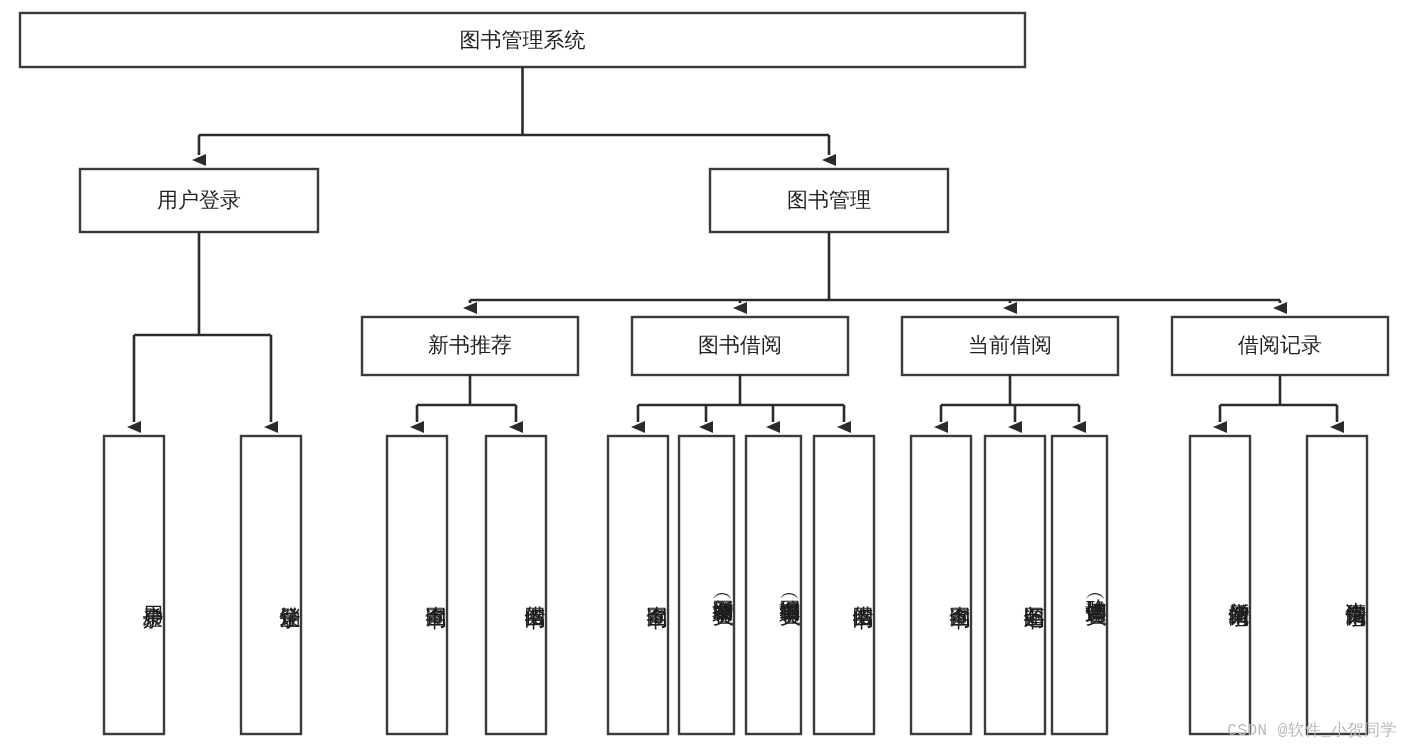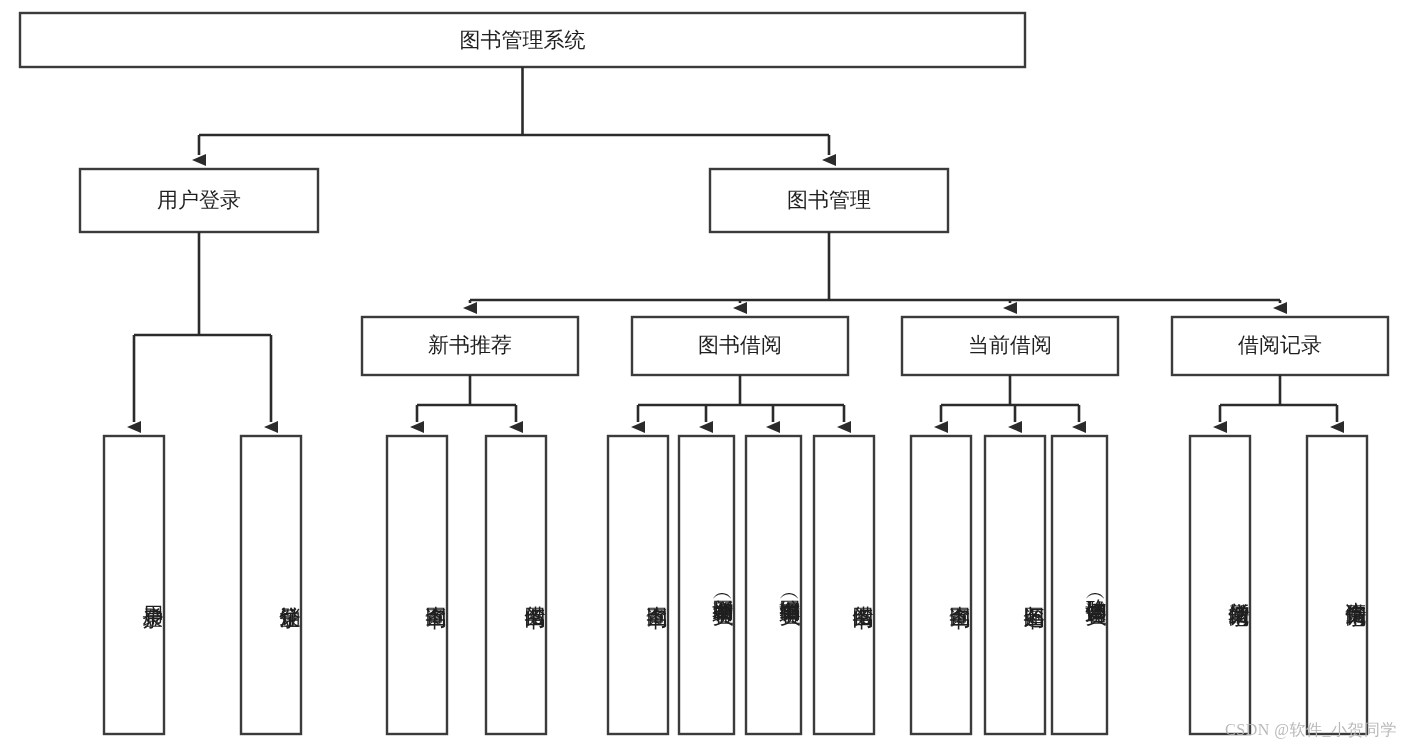--- a/index.html
+++ b/index.html
@@ -61,21 +61,21 @@
     white-space: nowrap;
     display: flex;
     align-items: flex-start;
     justify-content: center;
     pointer-events: none;
   }
   .watermark {
     position: absolute;
     right: 8px;
     bottom: 6px;
-    font-family: Liberation Serif, serif;
+    font-family: Liberation Mono, monospace;
     font-size: 16px;
     color: #b9b9b9;
     letter-spacing: 0.5px;
     white-space: nowrap;
   }
 </style>
 </head>
 <body>
 
 <div id="diagram-root">

